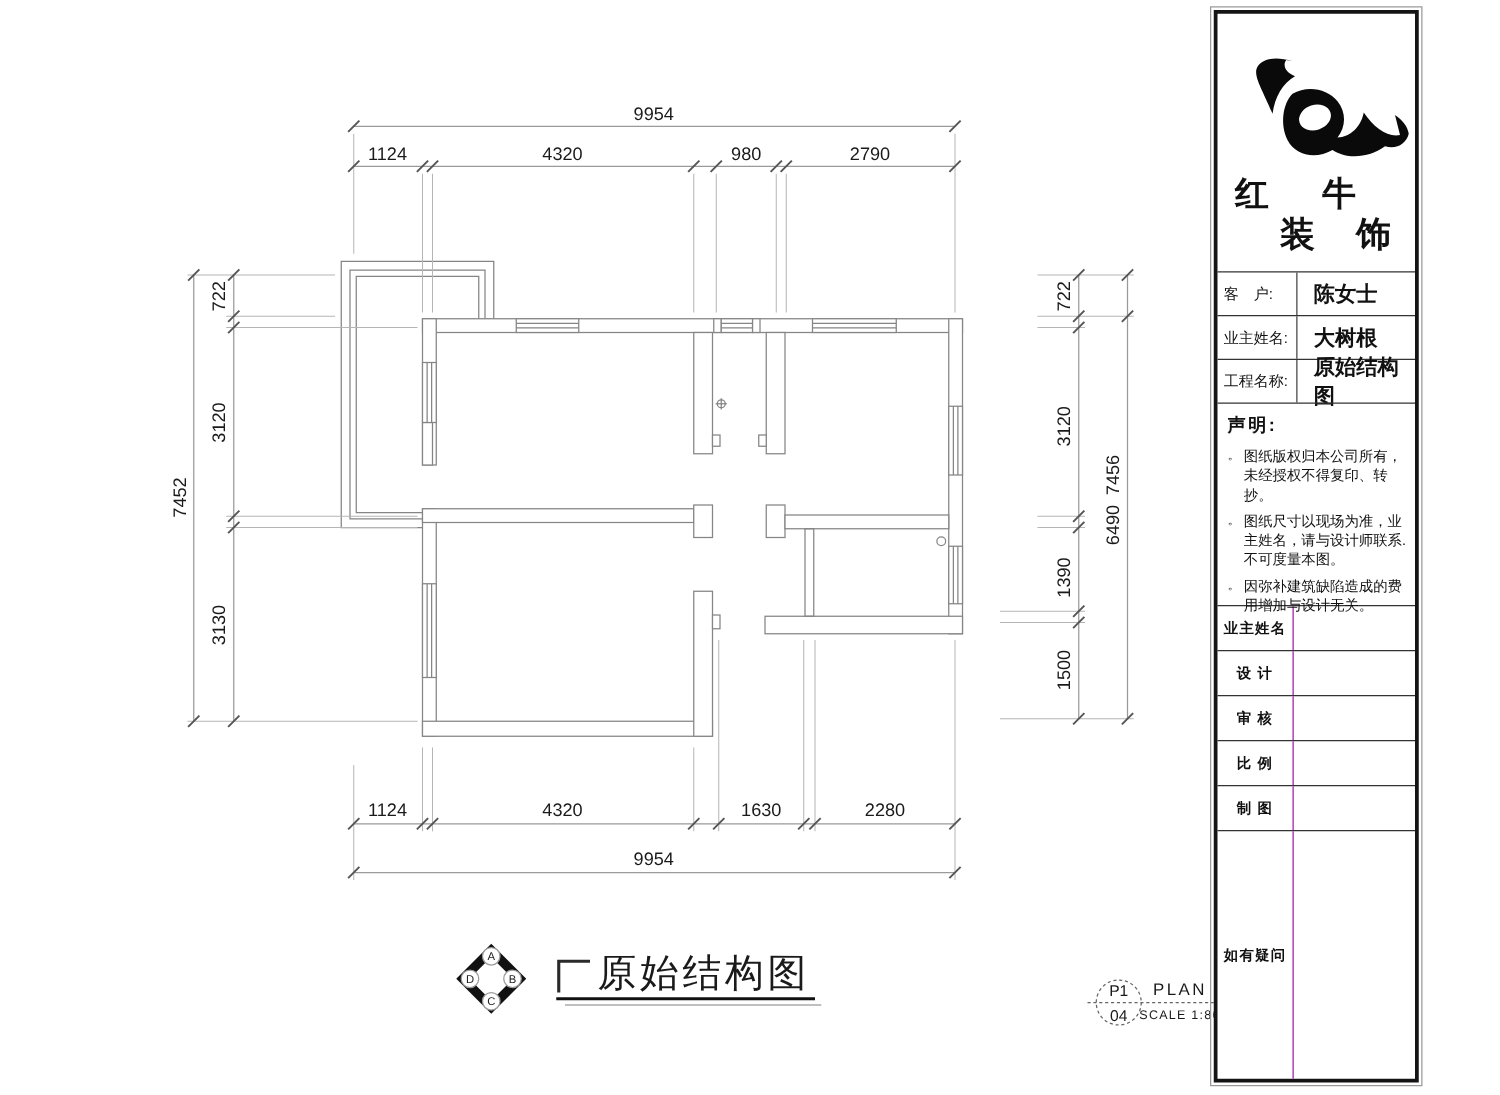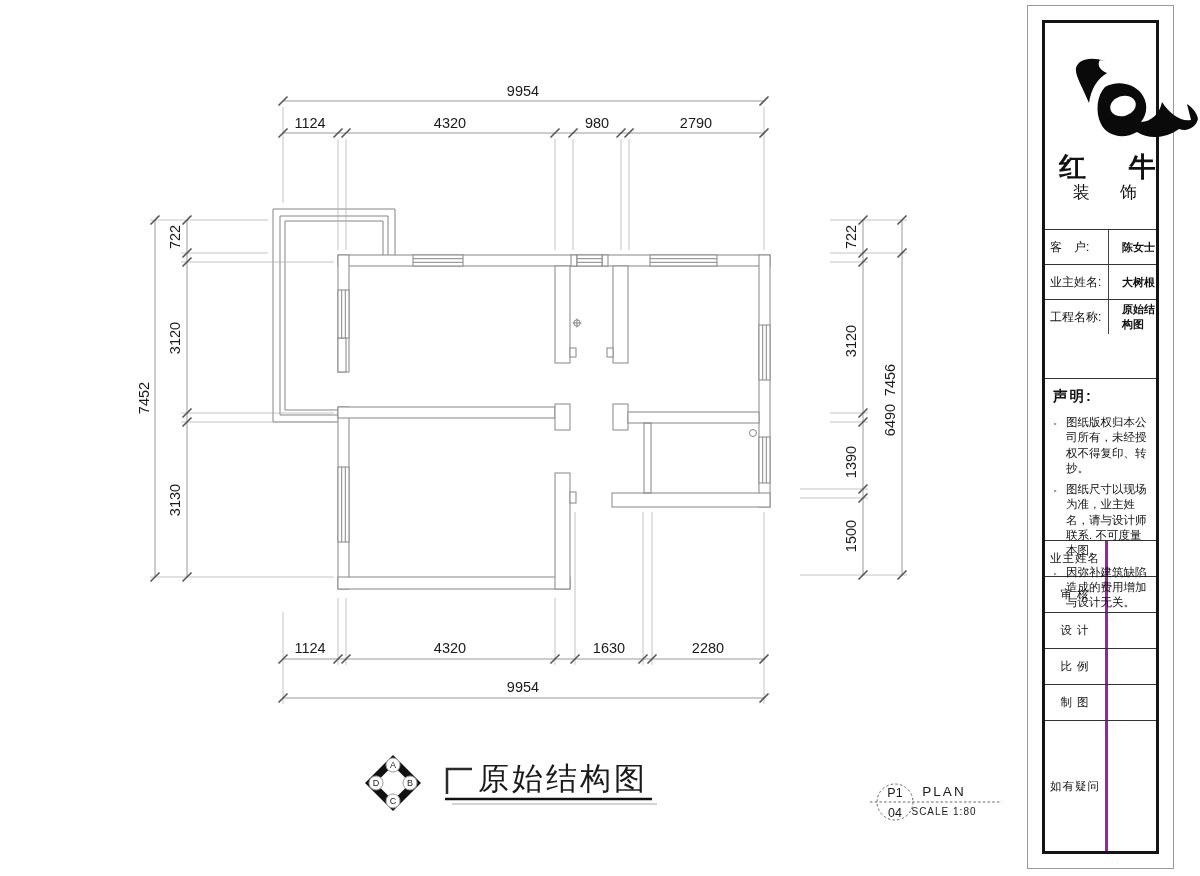--- a/index.html
+++ b/index.html
@@ -3,46 +3,46 @@
 <meta charset="utf-8">
 <style>
   html,body{margin:0;padding:0;}
   body{width:1200px;height:876px;background:#ffffff;overflow:hidden;position:relative;
        font-family:"Liberation Sans",sans-serif;}
   .plan-svg{position:absolute;left:0;top:0;}
   svg text{font-family:"Liberation Sans",sans-serif;fill:#1a1a1a;}
   .dim-t{font-size:14.5px;}
   .serif-t{font-family:"Liberation Serif",serif;}
   
-  .tb-outer{position:absolute;left:1027px;top:5px;width:147px;height:864px;
-            border:1px solid #9a9a9a;padding:14px;box-sizing:border-box;}
+  .tb-outer{position:absolute;left:968px;top:5px;width:170px;height:864px;
+            border:1px solid #9a9a9a;padding:2px;box-sizing:border-box;}
   .tb{border:3px solid #141414;height:100%;box-sizing:border-box;display:flex;
       flex-direction:column;background:#fff;color:#111;}
   .tb-logo{height:206px;position:relative;flex:none;}
   .brand1{position:absolute;left:14px;top:126px;font-family:"Liberation Serif",serif;
           font-size:27px;font-weight:bold;letter-spacing:18px;white-space:nowrap;}
   .brand2{position:absolute;right:6px;top:158px;font-family:"Liberation Serif",serif;
-          font-size:17px;font-weight:normal;letter-spacing:13px;white-space:nowrap;}
+          font-size:28px;font-weight:bold;letter-spacing:13px;white-space:nowrap;}
   .tb-row{flex:none;height:34px;display:flex;border-top:1px solid #333;align-items:center;}
   .tb-row .lbl{width:58px;flex:none;padding-left:5px;font-size:12px;font-weight:normal;
                border-right:1px solid #444;align-self:stretch;display:flex;align-items:center;}
-  .tb-row .val{padding-left:13px;font-size:11px;font-weight:bold;}
+  .tb-row .val{padding-left:13px;font-size:17px;font-weight:bold;}
   .tb-statement{flex:none;height:162px;border-top:1px solid #333;padding:8px 6px 0 8px;
-                box-sizing:border-box;margin-top:44px;}
+                box-sizing:border-box;}
   .tb-statement h3{margin:0 0 9px 0;font-size:14.5px;letter-spacing:2px;}
   .tb-statement ul{margin:0;padding:0;list-style:none;}
   .tb-statement li{position:relative;padding-left:13px;font-size:11.5px;line-height:1.33;
                    margin-bottom:6px;}
   .tb-statement li .bullet{position:absolute;left:0;top:-1px;font-size:10px;}
   .tb-content{flex:none;height:106px;border-top:1px solid #333;padding:9px 8px;
               box-sizing:border-box;font-size:17px;font-weight:bold;letter-spacing:5px;}
   .sign-row{flex:none;height:35px;display:flex;border-top:1px solid #333;}
   .sign-row.last{flex:1;}
-  .sign-row .lbl{width:60px;flex:none;border-right:3px solid #a21caf;display:flex;
-                 align-items:center;justify-content:center;font-size:11.5px;letter-spacing:1px;}
+  .sign-row .lbl{width:60px;flex:none;border-right:1px solid #a21caf;display:flex;
+                 align-items:center;justify-content:center;font-size:11.5px;letter-spacing:1px;font-weight:bold;}
   .sign-row .val{flex:1;}
 </style>
 </head>
 <body>
 
 <svg class="plan-svg" width="1030" height="876" viewBox="0 0 1030 876">
 
   <g fill="none" stroke="#858585" stroke-width="1">
     <path d="M395,255 L395,209 L273,209 L273,422 L338,422"></path>
     <path d="M388,255 L388,216 L280,216 L280,415 L338,415"></path>
@@ -296,25 +296,25 @@
         <li><span class="bullet">。</span><span>因弥补建筑缺陷造成的费用增加与设计无关。</span></li>
       </ul>
     </div>
 
 
     <div class="sign-row">
       <div class="lbl">业主姓名</div>
       <div class="val"></div>
     </div>
     <div class="sign-row">
+      <div class="lbl">设 计</div>
+      <div class="val"></div>
+    </div>
+    <div class="sign-row">
       <div class="lbl">审 核</div>
-      <div class="val"></div>
-    </div>
-    <div class="sign-row">
-      <div class="lbl">设 计</div>
       <div class="val"></div>
     </div>
     <div class="sign-row">
       <div class="lbl">比 例</div>
       <div class="val"></div>
     </div>
     <div class="sign-row">
       <div class="lbl">制 图</div>
       <div class="val"></div>
     </div>

